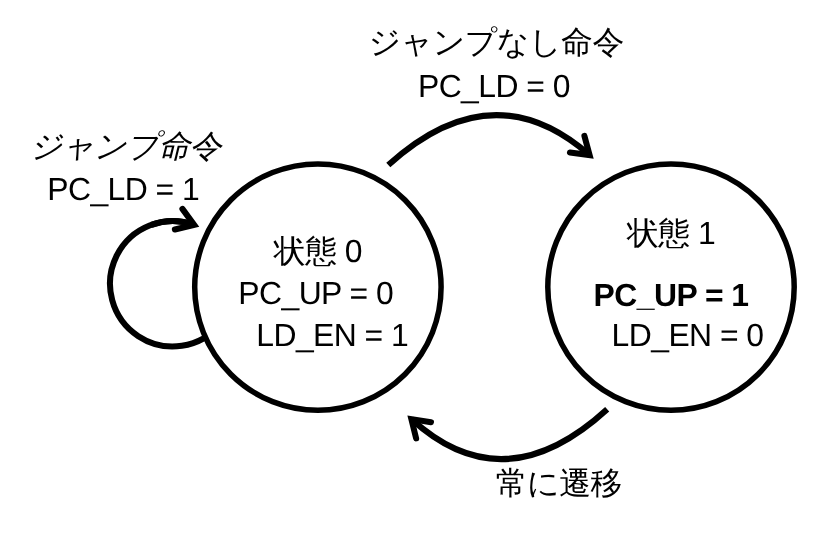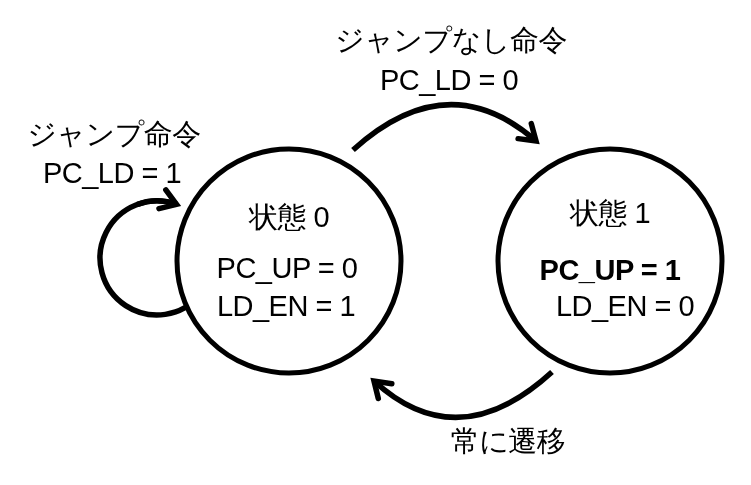--- a/index.html
+++ b/index.html
@@ -53,26 +53,26 @@
     <path d="M 137.5 204.4 A 57 57 0 0 1 176.5 204.4" fill="none" stroke="#000000" stroke-width="5.5" marker-end="url(#arrowV)"></path>
 
     <path d="M 353 150 Q 448 64 536 141" fill="none" stroke="#000000" stroke-width="5.5" marker-end="url(#arrowV)"></path>
 
     <path d="M 552 372 Q 458 458 374 381" fill="none" stroke="#000000" stroke-width="5.5" marker-end="url(#arrowV)"></path>
   </svg>
 
   <div class="lbl" style="left:451px; top:40px;">ジャンプなし命令</div>
   <div class="lbl" style="left:449px; top:80px;">PC_LD = 0</div>
 
-  <div class="lbl" style="left:114px; top:134px;">ジャンプ命令</div>
+  <div class="lbl" style="left:114px; top:134px;font-style:italic;">ジャンプ命令</div>
   <div class="lbl" style="left:112px; top:173px;">PC_LD = 1</div>
 
   <div class="lbl" style="left:460px; top:441px;margin-left:48px;">常に遷移</div>
 
-  <div class="lbl" style="left:289px; top:217px;">状態 0</div>
+  <div class="lbl" style="left:289px; top:230px;">状態 0</div>
   <div class="lbl" style="left:287px; top:268px;text-align:center;">PC_UP = 0</div>
-  <div class="lbl" style="left:286px; top:306px;">LD_EN = 1</div>
+  <div class="lbl" style="left:302px; top:306px;">LD_EN = 1</div>
 
   <div class="lbl" style="left:610px; top:213px;">状態 1</div>
   <div class="lbl" style="left:610px; top:270px;font-weight:bold;">PC_UP = 1</div>
   <div class="lbl" style="left:608px; top:306px;margin-left:17px;">LD_EN = 0</div>
 
 </div>
 
 </body></html>

